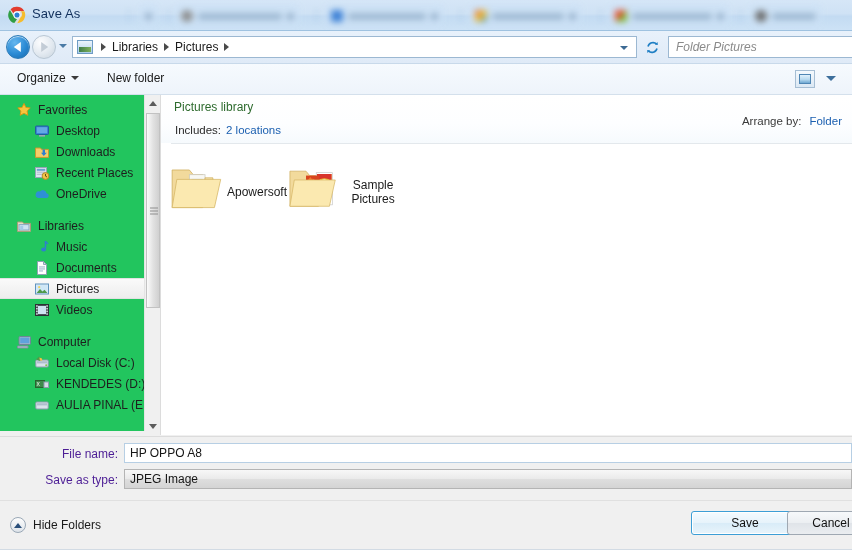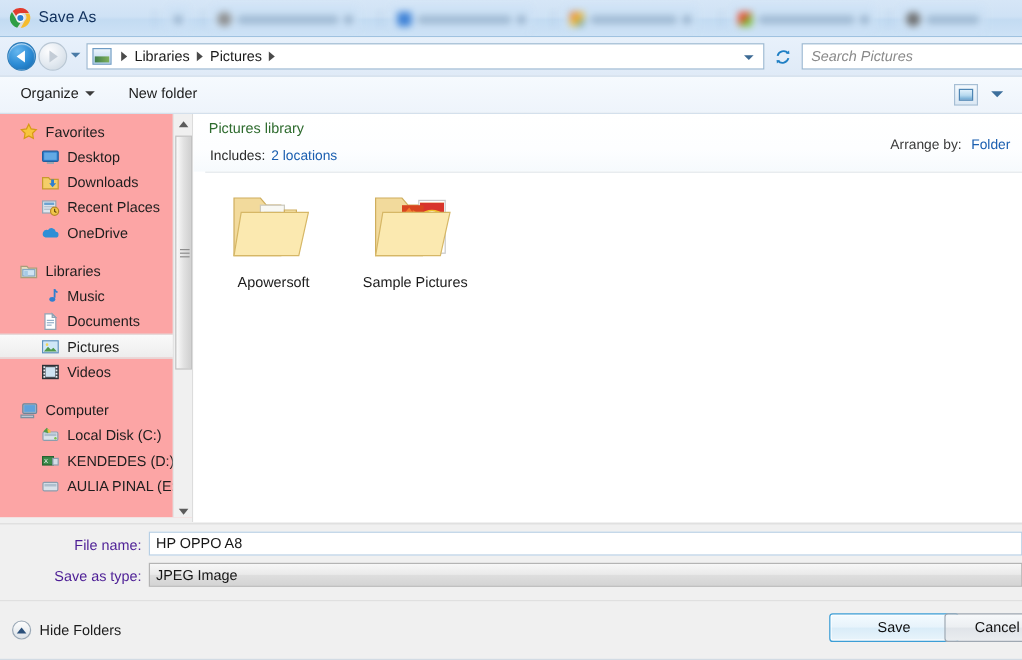--- a/index.html
+++ b/index.html
@@ -188,21 +188,21 @@
     width: 0; height: 0;
     border-left: 5px solid transparent;
     border-right: 5px solid transparent;
     border-top: 5px solid #3d6f9c;
   }
 
   
   .nav-pane {
     position: absolute; top: 95px; left: 0;
     width: 160px; height: 336px;
-    background: #fca5a5;
+    background: #22c55e;
     overflow: hidden;
   }
   .tree { position: absolute; top: 4px; left: 0; width: 146px; }
   .tree-row {
     height: 21px;
     display: flex; align-items: center;
     padding-left: 22px;
     font-size: 12px; color: #1e1e1e;
     white-space: nowrap;
   }
@@ -281,21 +281,21 @@
     position: absolute; top: 48px; left: 10px;
     width: 681px; height: 1px; background: #e3e8ec;
   }
 
   .items {
     position: absolute; top: 56px; left: 8px;
     display: flex;
   }
   .item {
     width: 118px;
-    display: flex; flex-direction: column; align-items: center;
+    display: flex; flex-direction: row; align-items: center;
     padding-top: 4px;
   }
   .item .lbl {
     margin-top: 7px;
     font-size: 12px; color: #1b1b1b;
     text-align: center;
   }
 
   
   .form-area {
@@ -450,21 +450,21 @@
     <div class="refresh-btn">
       <svg width="15" height="15" viewBox="0 0 16 16">
         <path d="M12.5 4.5A5.5 5.5 0 0 0 3.2 7" fill="none" stroke="#1f7fc4" stroke-width="1.7"></path>
         <path d="M3.5 11.5A5.5 5.5 0 0 0 12.8 9" fill="none" stroke="#1f7fc4" stroke-width="1.7"></path>
         <path d="M13.4 2.2l.3 3.2-3.2-.6z" fill="#1f7fc4"></path>
         <path d="M2.6 13.8l-.3-3.2 3.2.6z" fill="#1f7fc4"></path>
       </svg>
     </div>
 
     <div class="searchbox">
-      <span class="ph">Search Pictures</span>
+      <span class="ph">Folder Pictures</span>
     </div>
   </div>
 
   <div class="toolbar">
     <div class="tb-item tb-organize">
       <span>Organize</span>
       <span class="tb-caret"></span>
     </div>
     <div class="tb-item tb-newfolder">
       <span>New folder</span>

